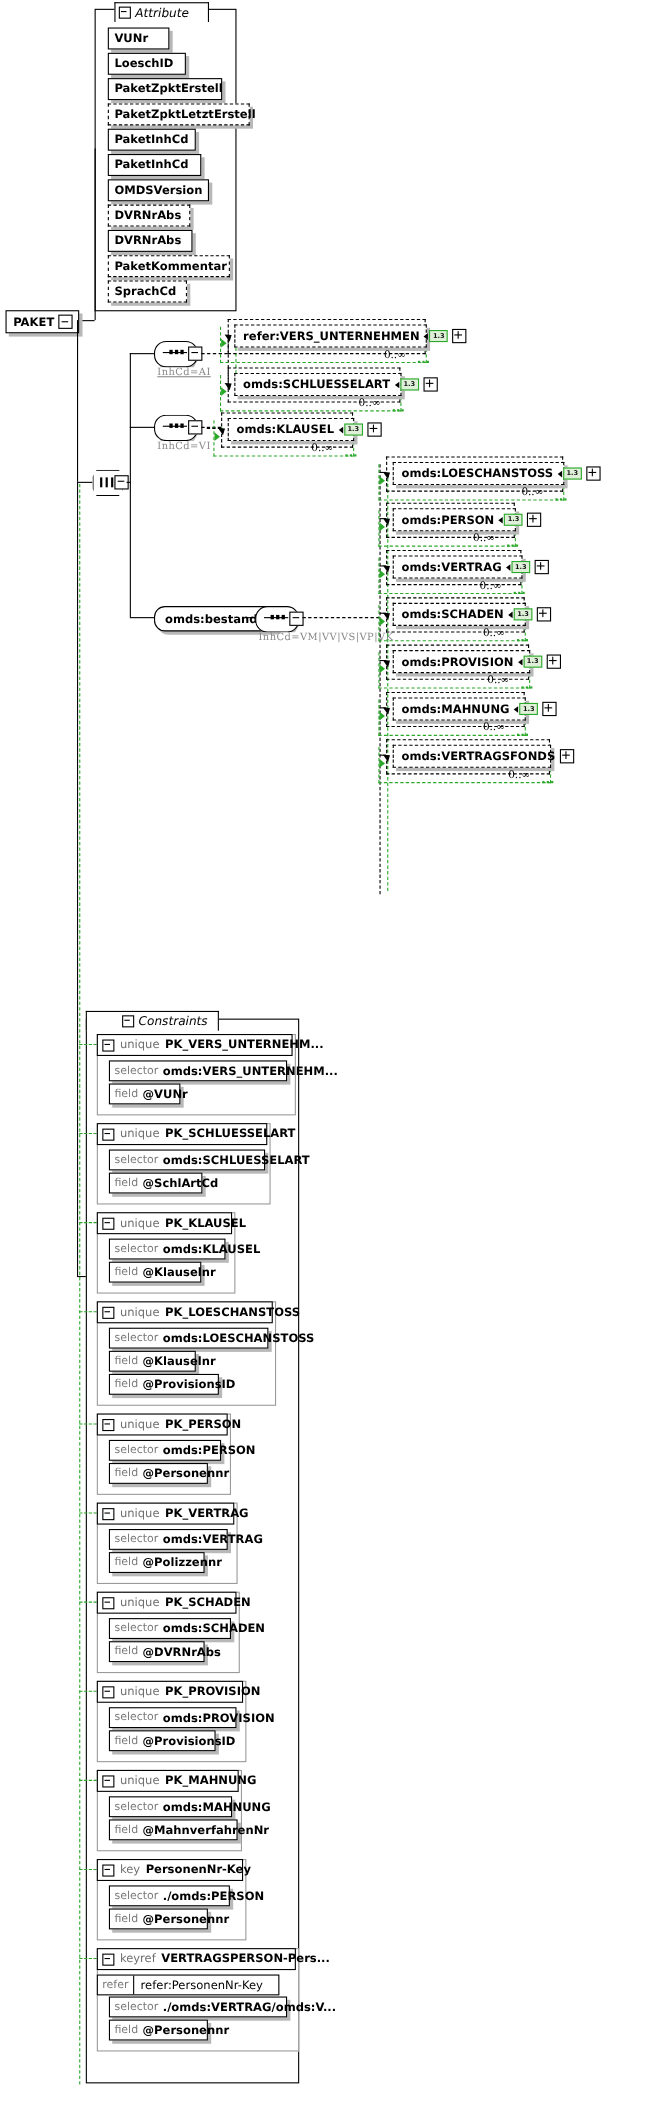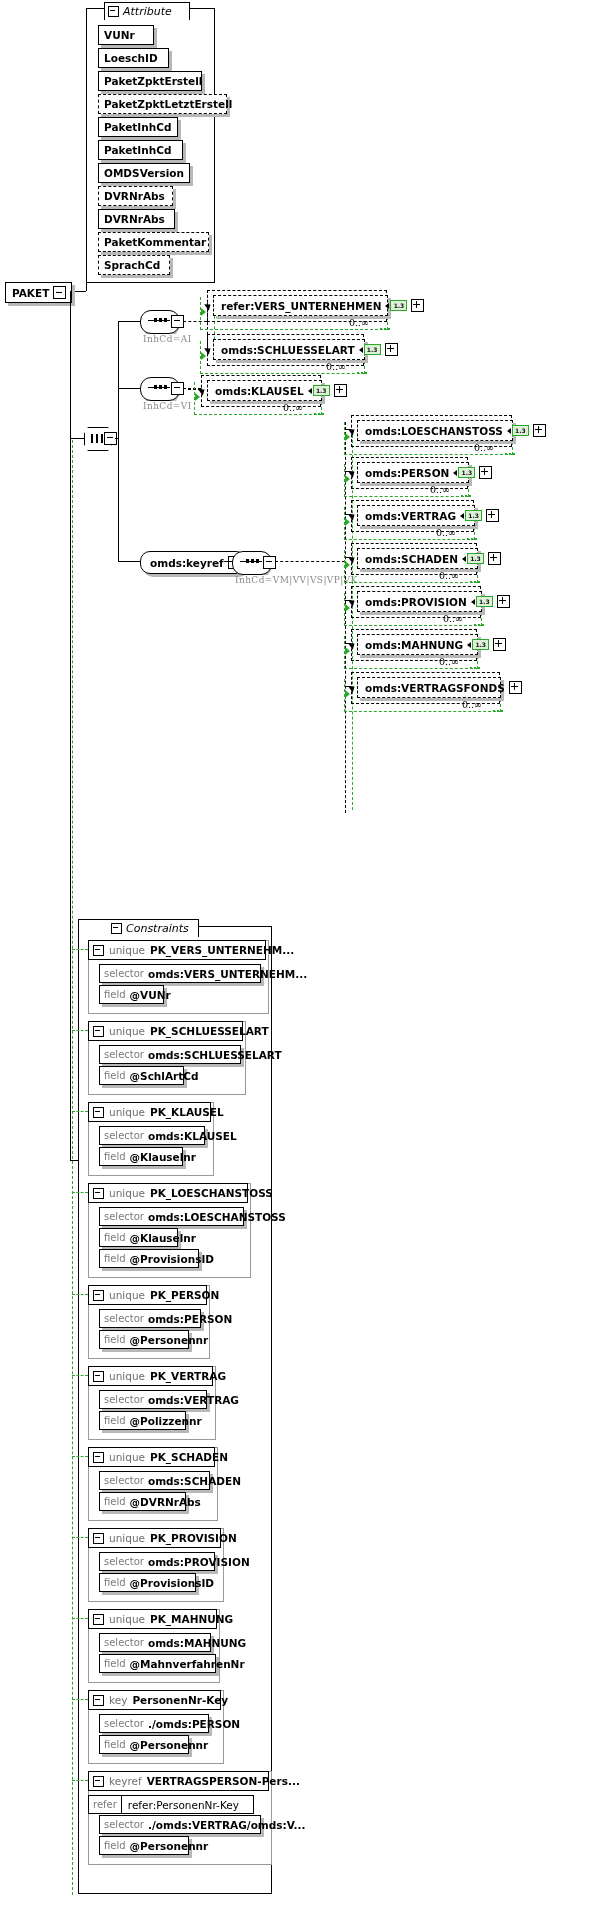--- a/index.html
+++ b/index.html
@@ -203,34 +203,34 @@
   <div class="ln h" style="left:118px;top:561px;width:22px;"></div>
 
   <div class="seq" style="left:140px;top:310px;">
     <span class="shell"></span>
     <span class="dotline"></span>
     <span class="d" style="left:14px;"></span>
     <span class="d" style="left:19px;"></span>
     <span class="d" style="left:24px;"></span>
     <span class="tog"></span>
   </div>
-  <div class="seqlbl" style="left:143px;top:334px;">InhCd=AI</div>
+  <div class="seqlbl" style="left:143px;top:334px;text-decoration:underline;">InhCd=AI</div>
 
   <div class="seq" style="left:140px;top:377px;">
     <span class="shell"></span>
     <span class="dotline"></span>
     <span class="d" style="left:14px;"></span>
     <span class="d" style="left:19px;"></span>
     <span class="d" style="left:24px;"></span>
     <span class="tog"></span>
   </div>
   <div class="seqlbl" style="left:143px;top:401px;">InhCd=VI</div>
 
   <div class="elnode" style="left:140px;top:551px;">
-    <span>omds:keyref</span>
+    <span>omds:bestand</span>
     <span class="tog"></span>
   </div>
   <div class="ln h" style="left:224px;top:561px;width:8px;"></div>
 
   <div class="seq" style="left:232px;top:551px;">
     <span class="shell"></span>
     <span class="dotline"></span>
     <span class="d" style="left:14px;"></span>
     <span class="d" style="left:19px;"></span>
     <span class="d" style="left:24px;"></span>

